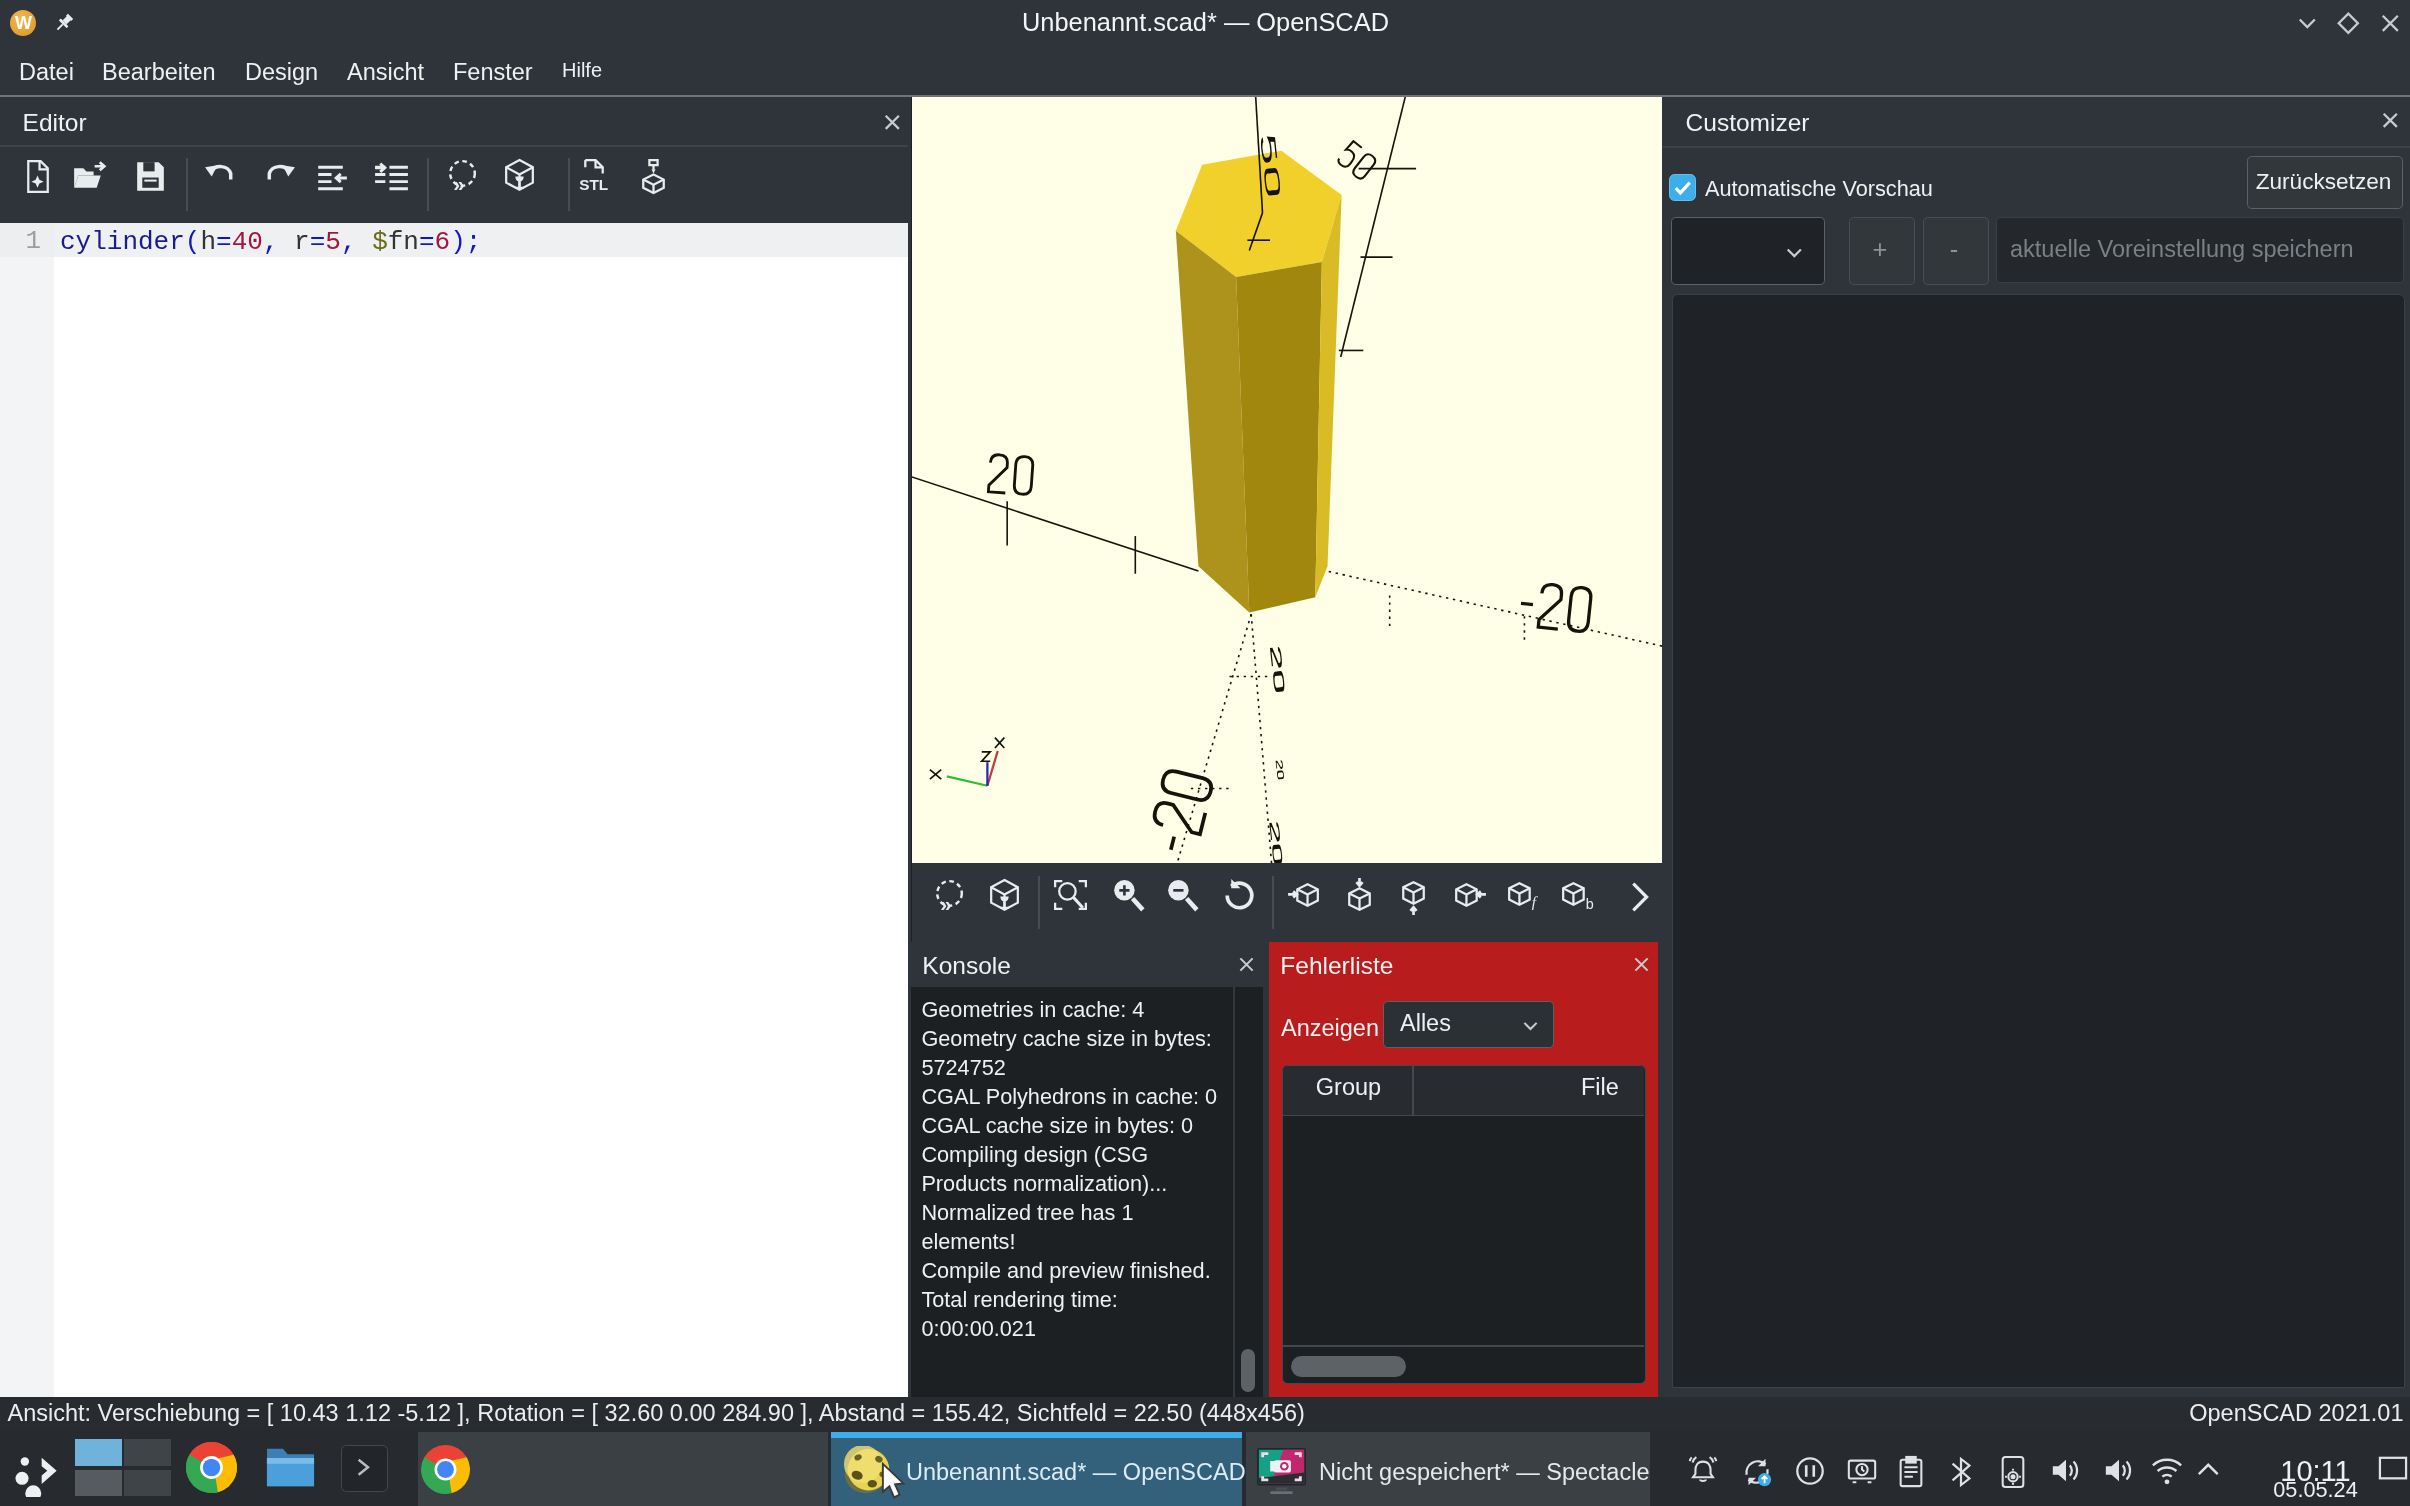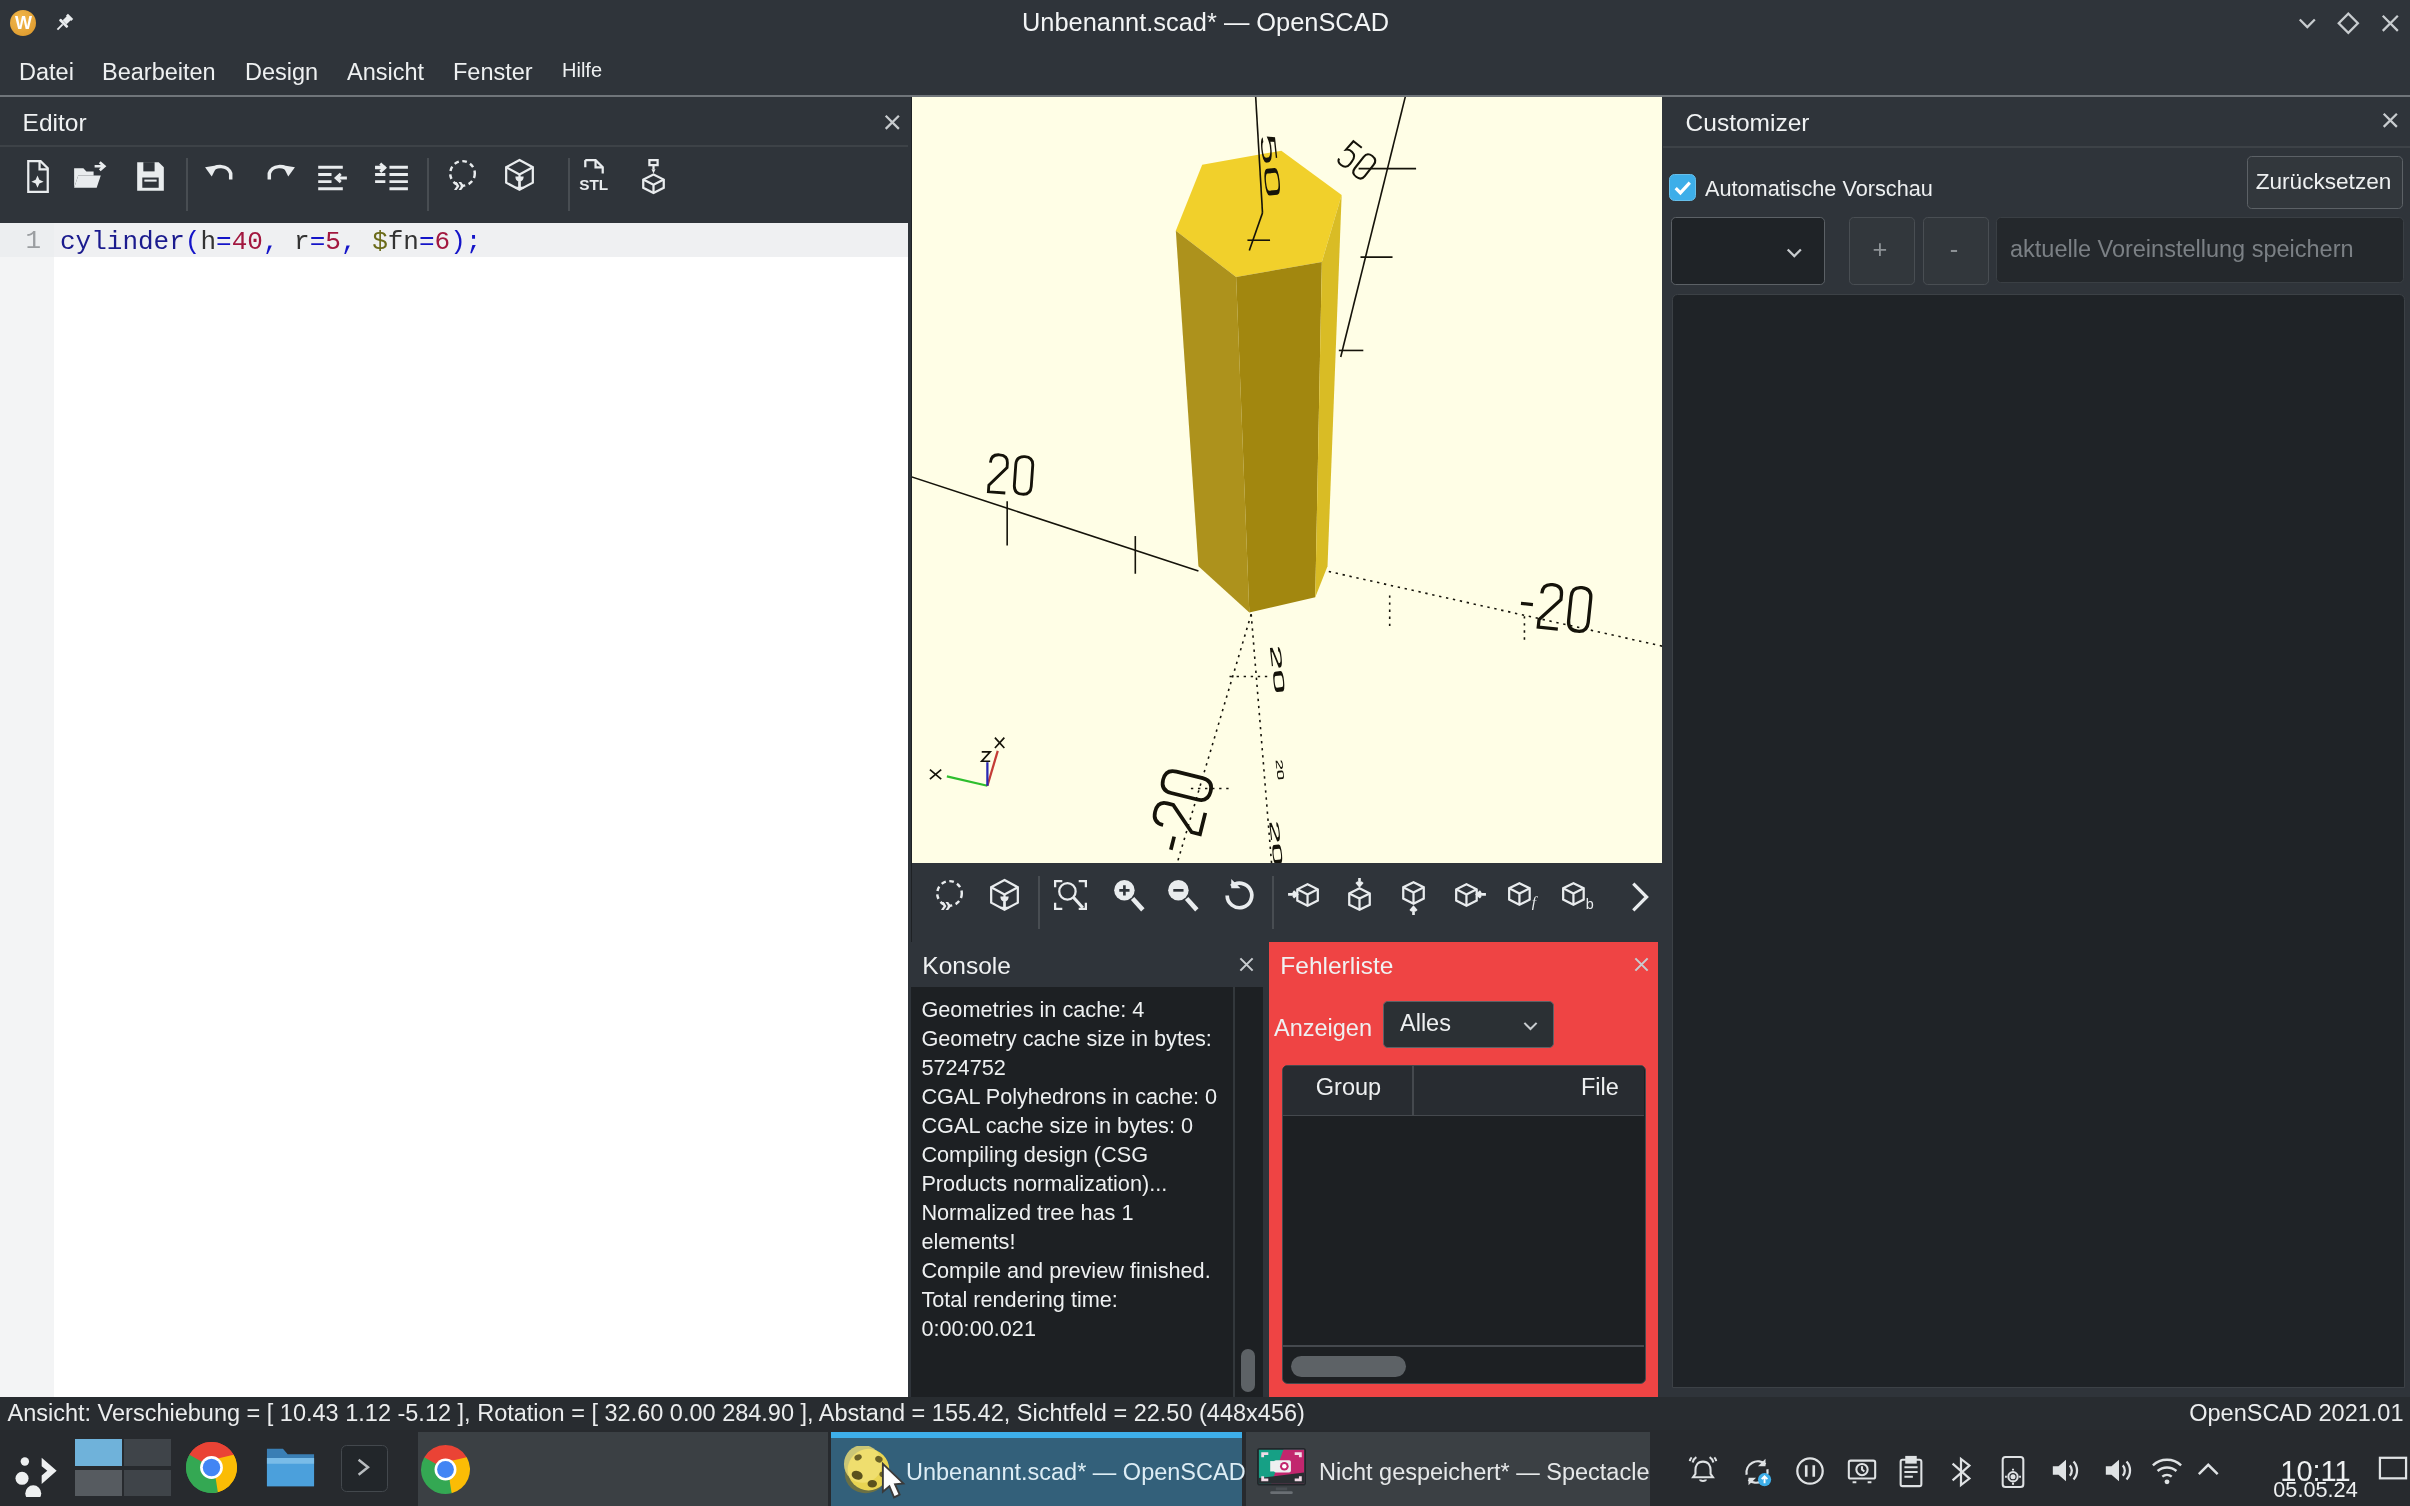--- a/index.html
+++ b/index.html
@@ -321,26 +321,26 @@
   <div class="abs panel-title" style="left:11.3px;top:10.4px;">Konsole</div>
   <svg class="abs" style="left:325px;top:12.2px" width="21" height="21" viewBox="0 0 24 24">
       <path class="xbtn" d="M5 5l14 14M19 5L5 19"></path>
     </svg>
   <div class="abs" style="left:0;top:45px;width:352px;height:411px;background:#1d2023;"></div>
   <div class="abs" style="left:322px;top:45px;width:1.9px;height:411px;background:#33383c;"></div>
   <div class="abs" style="left:330px;top:407px;width:14px;height:43px;background:#5d6266;border-radius:7.5px;"></div>
   <div class="abs" style="left:10.4px;top:53px;width:311px;font-size:21.7px;line-height:29px;color:#eef0f1;">Geometries in cache: 4<br>Geometry cache size in bytes:<br>5724752<br>CGAL Polyhedrons in cache: 0<br>CGAL cache size in bytes: 0<br>Compiling design (CSG<br>Products normalization)...<br>Normalized tree has 1<br>elements!<br>Compile and preview finished.<br>Total rendering time:<br>0:00:00.021</div>
 </div>
 
-<div class="abs" id="fehler" style="left:1269px;top:942px;width:389px;height:456px;background:#ef4444;">
+<div class="abs" id="fehler" style="left:1269px;top:942px;width:389px;height:456px;background:#b91c1c;">
   <div class="abs panel-title" style="left:11.3px;top:10.4px;">Fehlerliste</div>
   <svg class="abs" style="left:362px;top:12.2px" width="21" height="21" viewBox="0 0 24 24">
       <path class="xbtn" d="M5 5l14 14M19 5L5 19"></path>
     </svg>
-  <div class="abs" style="left:5px;top:73px;font-size:23.5px;">Anzeigen</div>
+  <div class="abs" style="left:12px;top:73px;font-size:23.5px;">Anzeigen</div>
   <div class="combo" style="left:114px;top:59px;width:169px;height:45px;">
     <div class="abs" style="left:16px;top:7.5px;font-size:23.5px;">Alles</div>
     <svg class="abs" style="left:136px;top:13px" width="21" height="21" viewBox="0 0 24 24">
         <path class="xbtn" d="M5 9l7 7 7-7"></path>
       </svg>
   </div>
 
   <div class="abs" style="left:13px;top:123px;width:364px;height:319px;border:1.9px solid #45494e;border-radius:5.6px;background:#1d2023;box-sizing:border-box;">
     <div class="abs" style="left:0;top:0;width:361px;height:49px;background:#282c31;border-bottom:1.9px solid #45494e;border-radius:3.8px 3.8px 0 0;"></div>
     <div class="abs" style="left:129px;top:0;width:1.9px;height:49px;background:#45494e;"></div>

